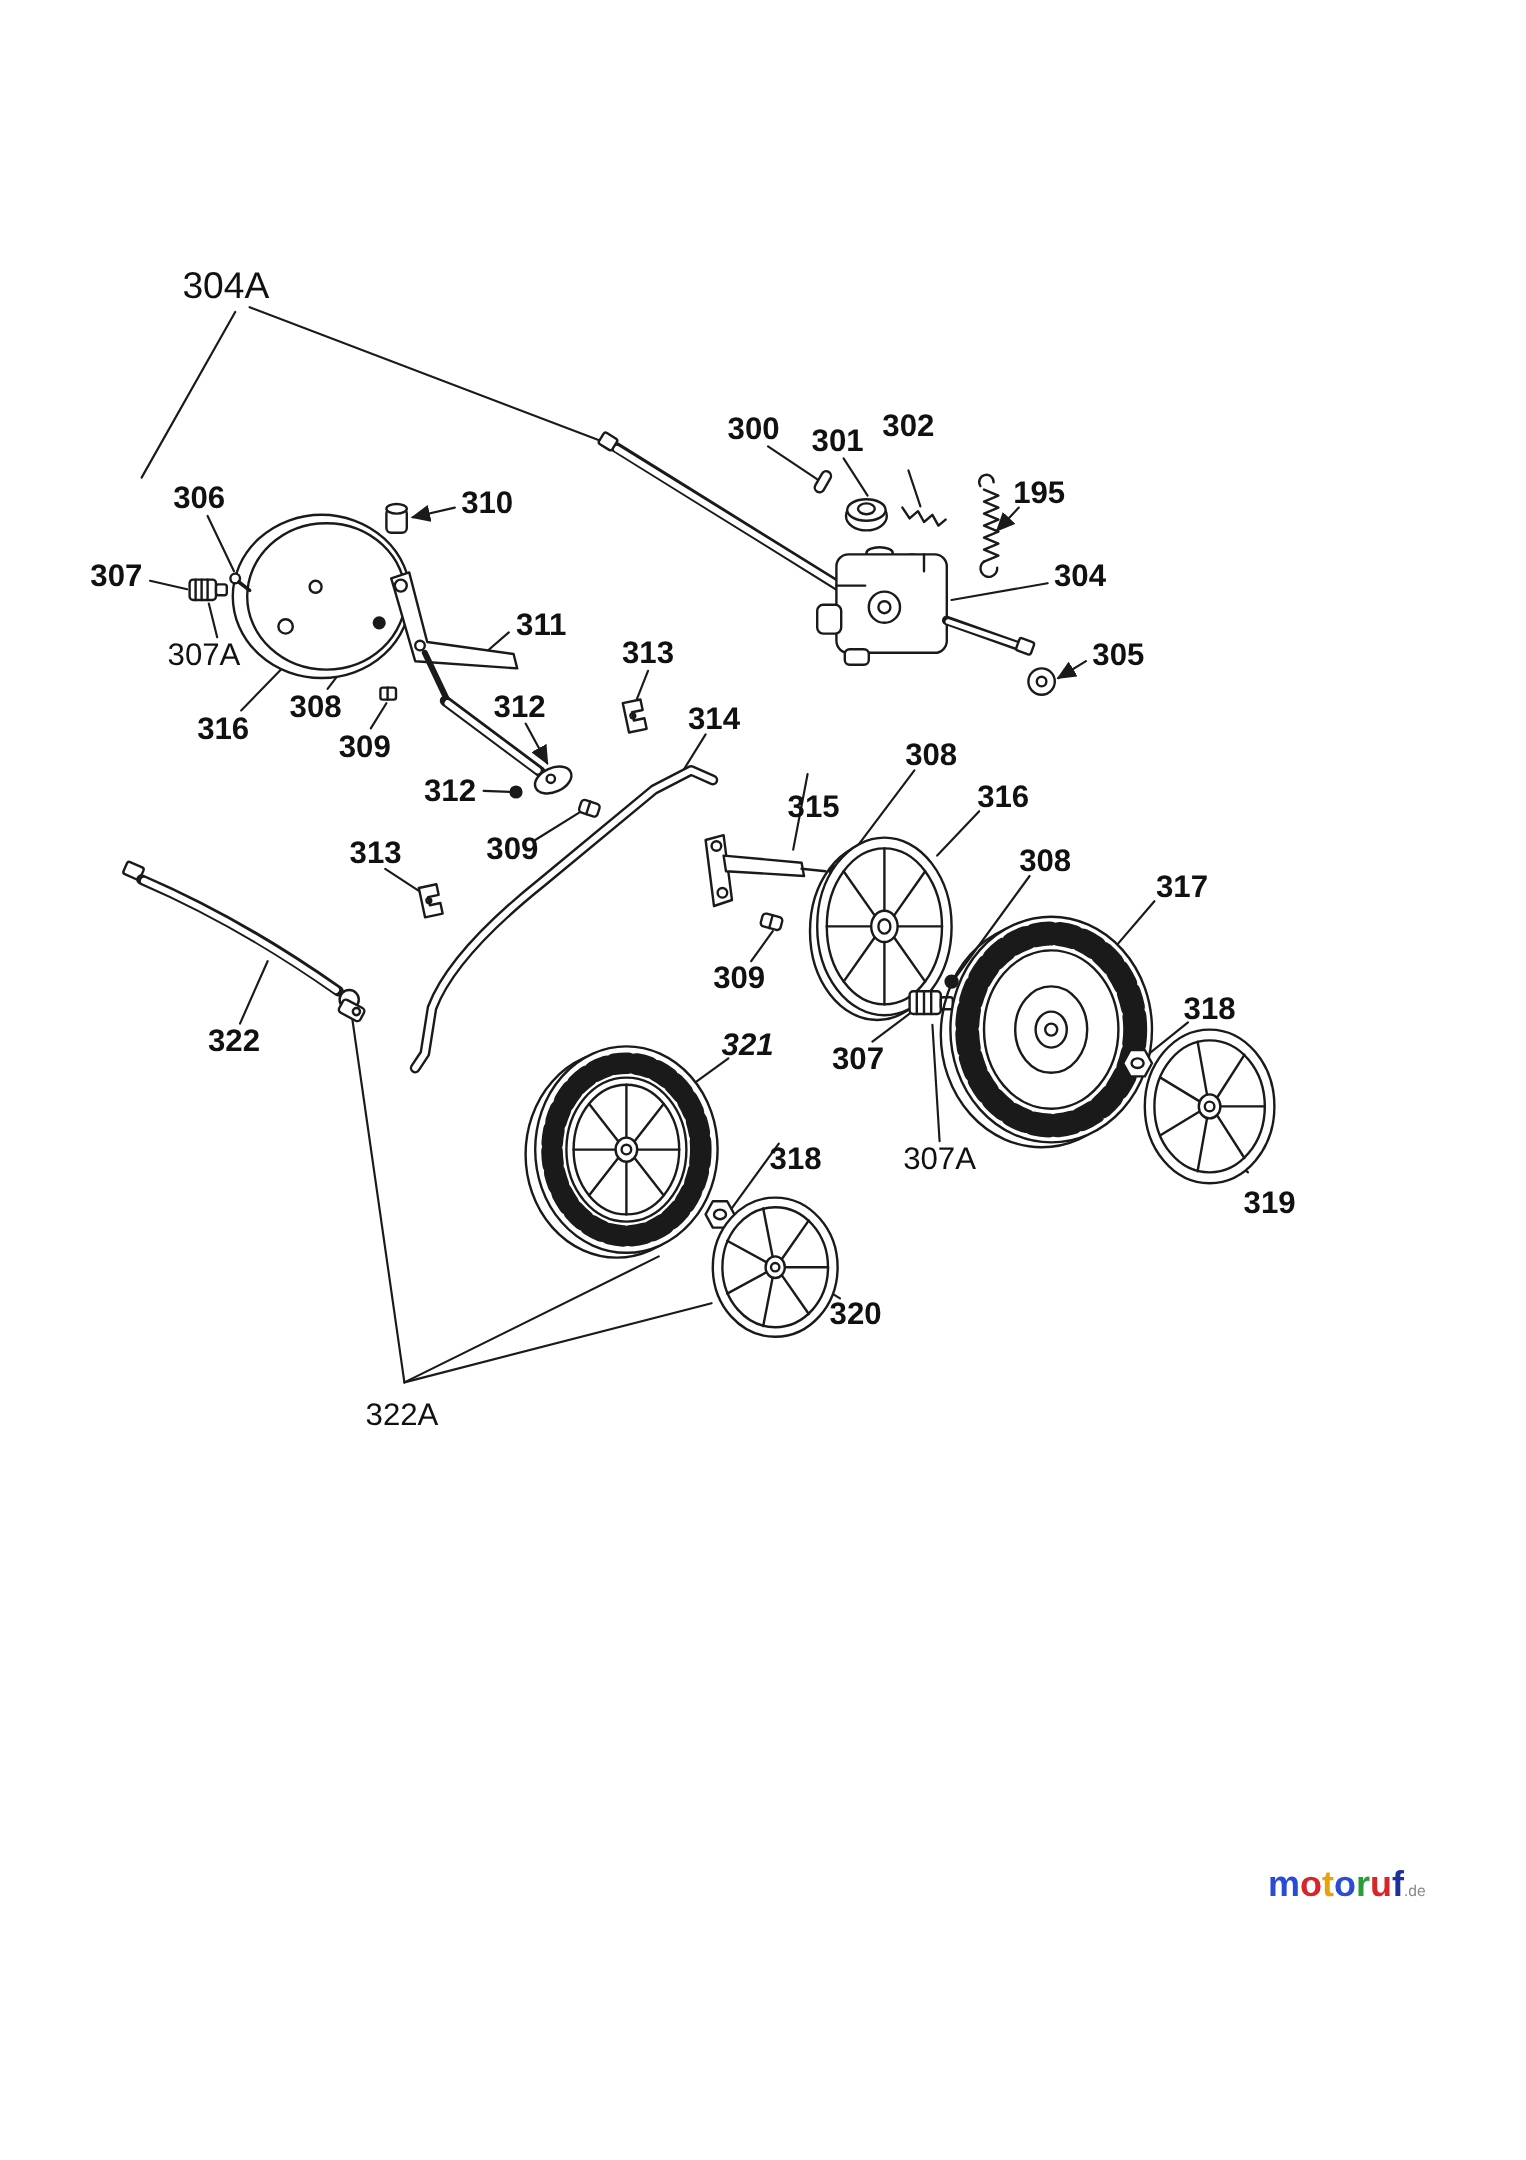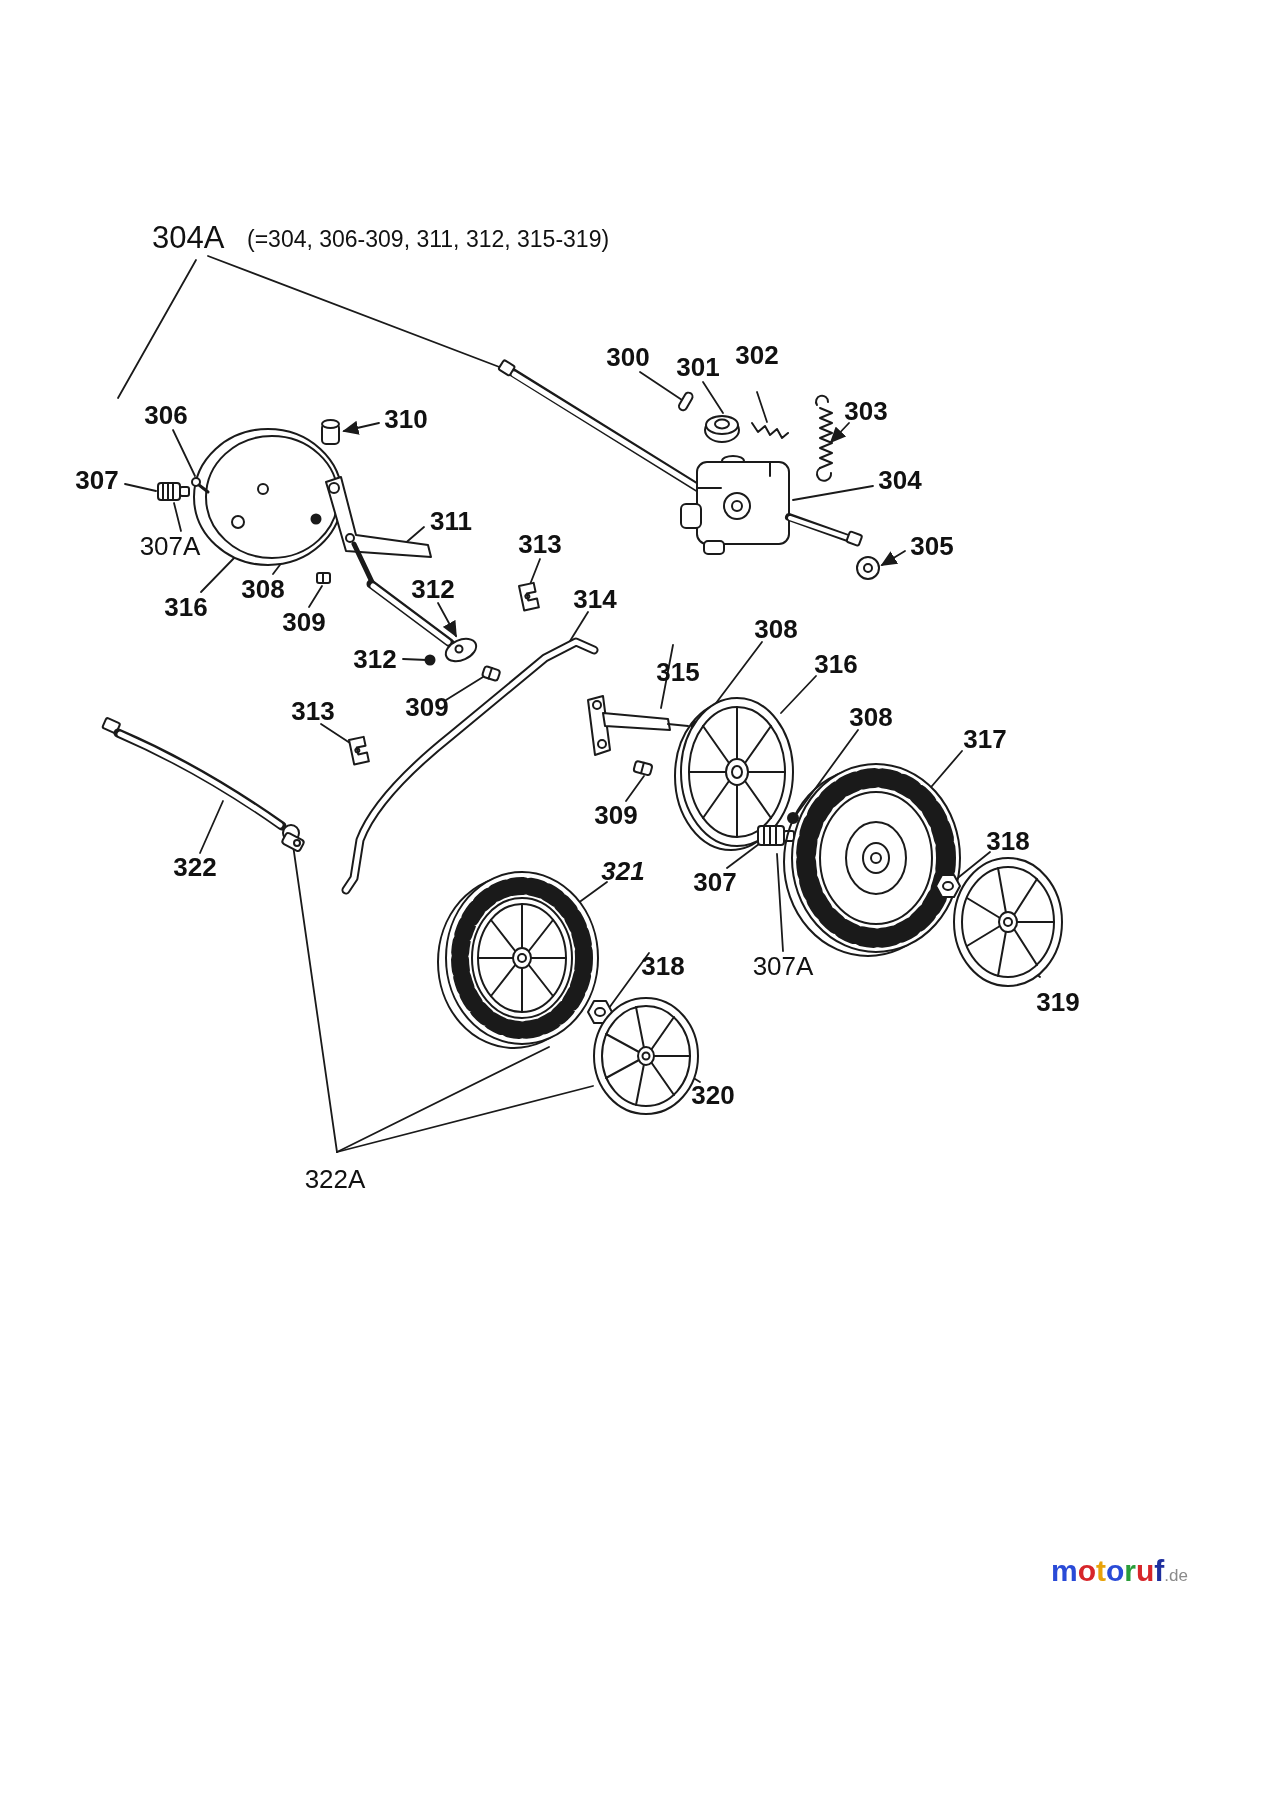--- a/index.html
+++ b/index.html
@@ -14,21 +14,21 @@
     font-size:26px;font-weight:bold;white-space:nowrap;color:#111;
   }
   .part-label.light{font-weight:normal;}
   .title-code{position:absolute;left:152px;top:220px;font-size:31px;font-weight:normal;}
   .title-note{position:absolute;left:247px;top:226px;font-size:23px;font-weight:normal;}
   .doc-number{
     position:absolute;left:852px;top:1524px;transform:translate(-50%,-50%);
     font-size:40px;font-weight:bold;letter-spacing:1px;
   }
   .watermark{position:absolute;right:84px;top:1554px;font-size:30px;font-weight:bold;white-space:nowrap;}
-  .watermark .suffix{font-size:17px;font-weight:normal;vertical-align:baseline;}
+  .watermark .suffix{font-size:13px;font-weight:normal;vertical-align:baseline;}
 </style>
 </head>
 <body>
 
 <div class="page">
 
   <svg class="diagram-svg" viewBox="0 0 1272 1800" xmlns="http://www.w3.org/2000/svg">
     <defs>
       <marker id="arr" markerWidth="10" markerHeight="8" refX="8" refY="4" orient="auto">
         <path d="M0,0 L9,4 L0,8 z" fill="#1a1a1a"></path>
@@ -305,21 +305,21 @@
         <circle cx="297" cy="843" r="3"></circle>
       </g>
 
     </g>
   </svg>
 
   <div class="label-layer">
       <div class="part-label" style="left: 628px; top: 357px;">300</div>
       <div class="part-label" style="left: 698px; top: 367px; text-align: right;">301</div>
       <div class="part-label" style="left: 757px; top: 355px;">302</div>
-      <div class="part-label" style="left: 866px; top: 411px;">303</div>
+      <div class="part-label" style="left: 866px; top: 411px;">195</div>
       <div class="part-label" style="left: 900px; top: 480px;">304</div>
       <div class="part-label" style="left: 932px; top: 546px;">305</div>
       <div class="part-label" style="left: 166px; top: 415px;">306</div>
       <div class="part-label" style="left: 97px; top: 480px;">307</div>
       <div class="part-label light" style="left: 170px; top: 546px;">307A</div>
       <div class="part-label" style="left: 186px; top: 607px;">316</div>
       <div class="part-label" style="left: 263px; top: 589px;">308</div>
       <div class="part-label" style="left: 304px; top: 622px;">309</div>
       <div class="part-label" style="left: 406px; top: 419px;">310</div>
       <div class="part-label" style="left: 451px; top: 521px;">311</div>
@@ -340,20 +340,19 @@
       <div class="part-label light" style="left: 783px; top: 966px;">307A</div>
       <div class="part-label" style="left: 1058px; top: 989px; margin-top: 13px;">319</div>
       <div class="part-label" style="left: 623px; top: 871px; font-style: italic;">321</div>
       <div class="part-label" style="left: 663px; top: 966px;">318</div>
       <div class="part-label" style="left: 713px; top: 1095px;">320</div>
       <div class="part-label" style="left: 195px; top: 867px;">322</div>
       <div class="part-label light" style="left: 335px; top: 1179px;">322A</div>
     </div>
 
   <div class="title-code">304A</div>
-  <div class="title-note">(=304, 306-309, 311, 312, 315-319)</div>
 
 
   <div class="watermark">
     <span><span style="color: rgb(42, 75, 215);">m</span><span style="color: rgb(215, 38, 42);">o</span><span style="color: rgb(232, 162, 10);">t</span><span style="color: rgb(42, 75, 215);">o</span><span style="color: rgb(42, 157, 58);">r</span><span style="color: rgb(215, 38, 42);">u</span><span style="color: rgb(31, 47, 158);">f</span></span><span class="suffix" style="color: rgb(138, 138, 138);">.de</span>
   </div>
 
 </div>
 
 </body></html>

